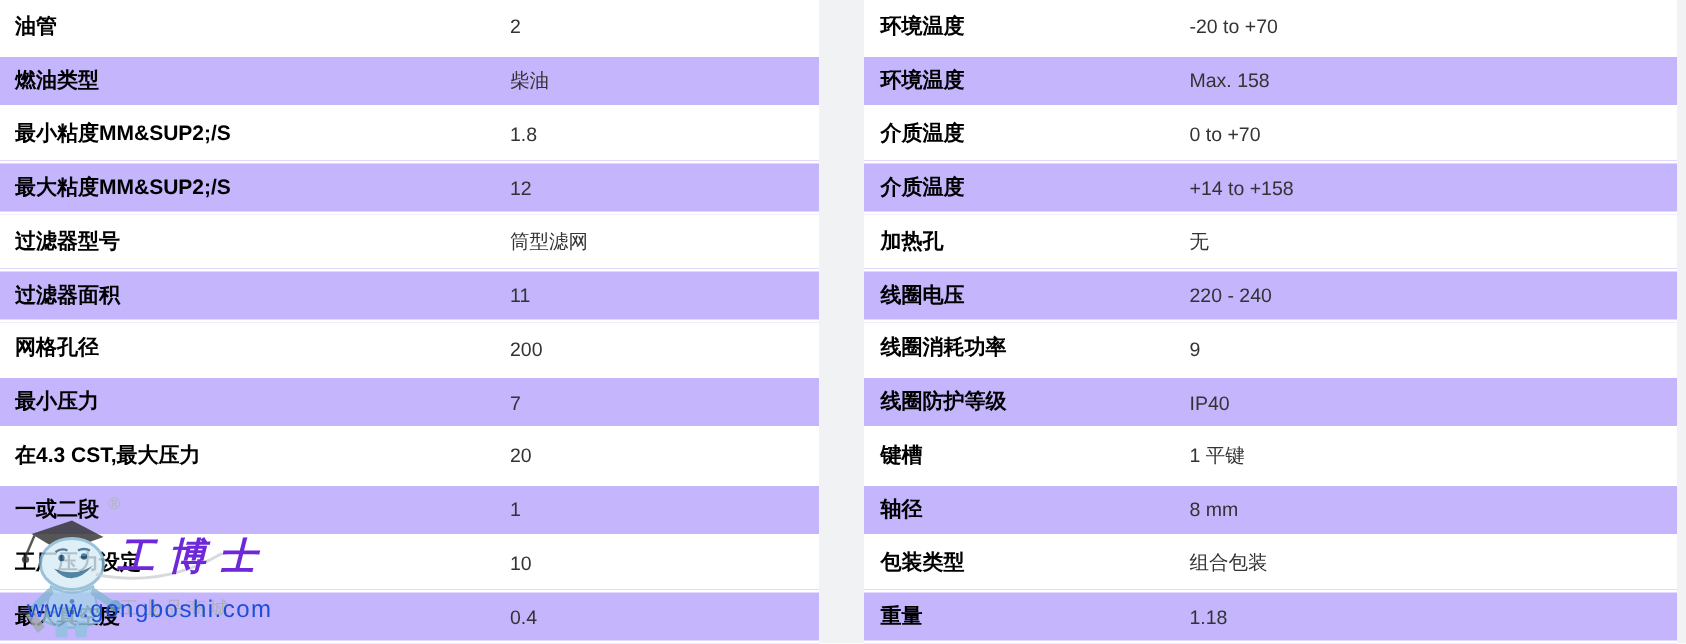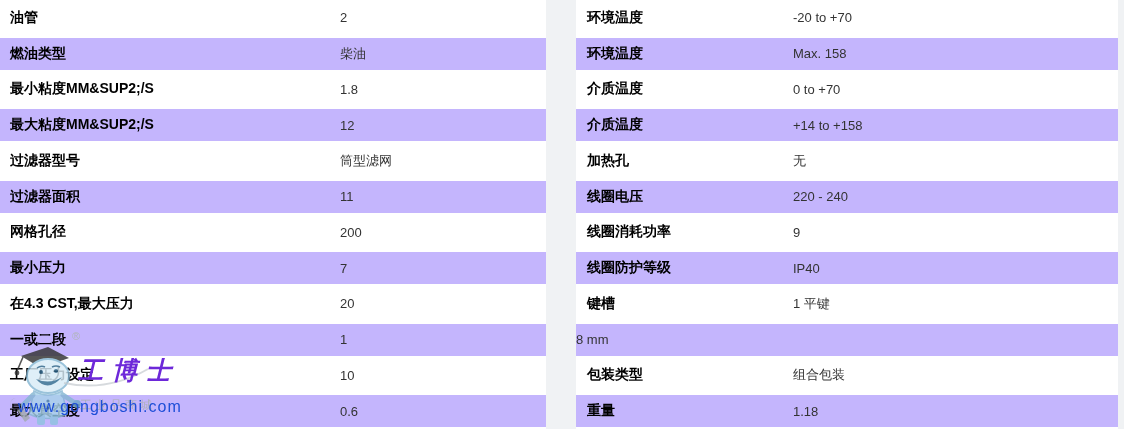--- a/index.html
+++ b/index.html
@@ -90,21 +90,21 @@
       <div class="row gray">
         <span class="cell-label">一或二段</span>
         <span class="cell-value">1</span>
       </div>
       <div class="row">
         <span class="cell-label">工厂压力设定</span>
         <span class="cell-value">10</span>
       </div>
       <div class="row gray">
         <span class="cell-label">最大真空度</span>
-        <span class="cell-value">0.6</span>
+        <span class="cell-value">0.4</span>
       </div>
     </div>
   <div class="gap-col"></div>
   <div class="spec-table right">
       <div class="row">
         <span class="cell-label">环境温度</span>
         <span class="cell-value">-20 to +70</span>
       </div>
       <div class="row gray">
         <span class="cell-label">环境温度</span>
@@ -132,20 +132,21 @@
       </div>
       <div class="row gray">
         <span class="cell-label">线圈防护等级</span>
         <span class="cell-value">IP40</span>
       </div>
       <div class="row">
         <span class="cell-label">键槽</span>
         <span class="cell-value">1 平键</span>
       </div>
       <div class="row gray">
+        <span class="cell-label">轴径</span>
         <span class="cell-value">8 mm</span>
       </div>
       <div class="row">
         <span class="cell-label">包装类型</span>
         <span class="cell-value">组合包装</span>
       </div>
       <div class="row gray">
         <span class="cell-label">重量</span>
         <span class="cell-value">1.18</span>
       </div>

